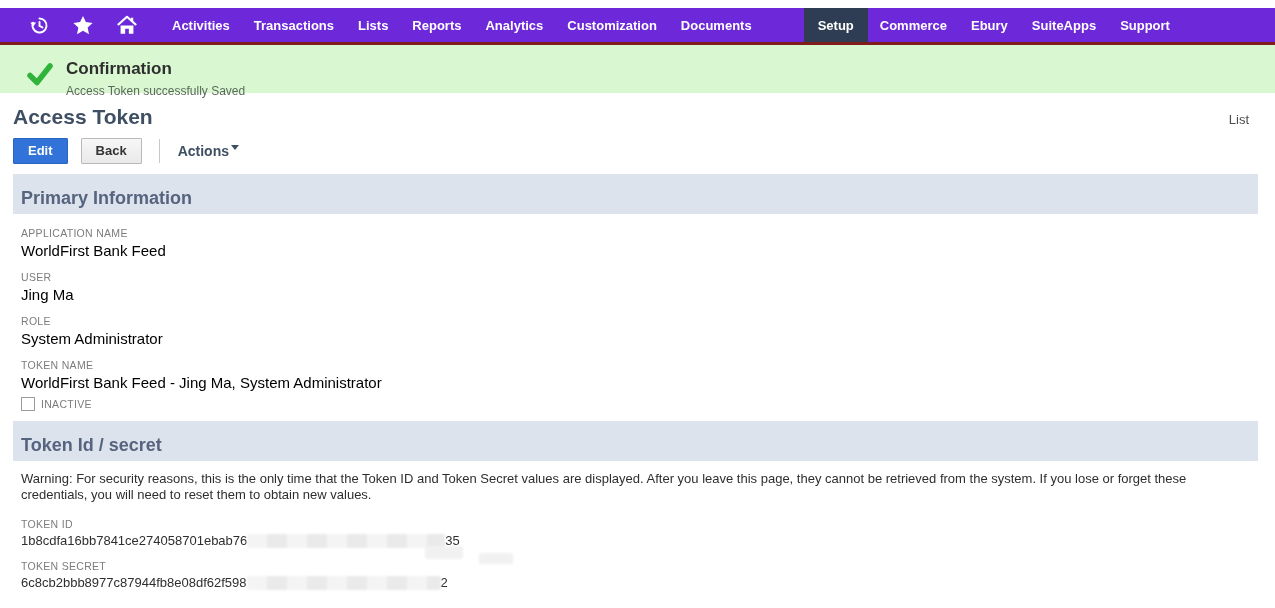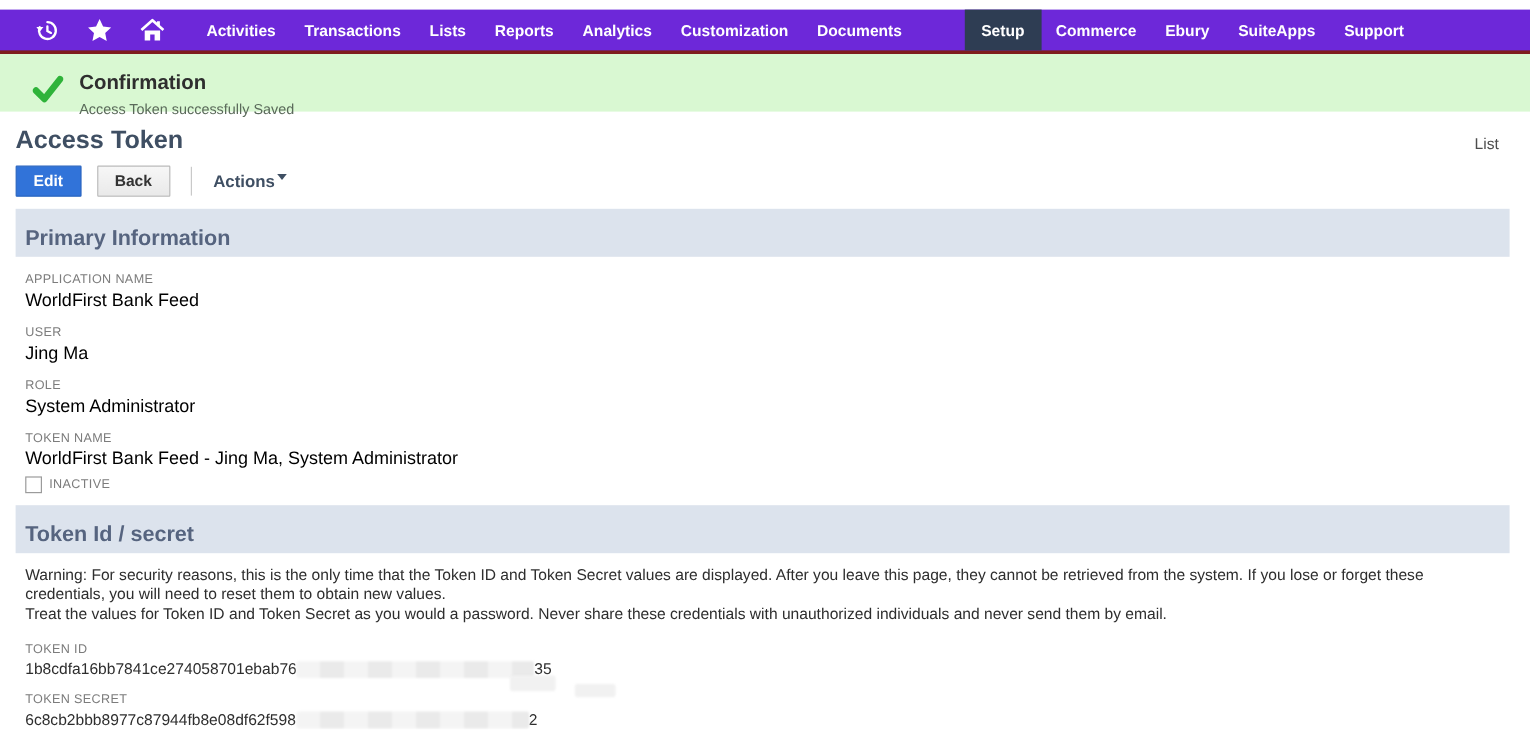--- a/index.html
+++ b/index.html
@@ -160,21 +160,20 @@
   <div class="checkbox-row">
     <span class="checkbox"></span>
     <span class="checkbox-label">INACTIVE</span>
   </div>
 </div>
 
 <div class="section-bar">Token Id / secret</div>
 
 <div class="warning">
   <p>Warning: For security reasons, this is the only time that the Token ID and Token Secret values are displayed. After you leave this page, they cannot be retrieved from the system. If you lose or forget these credentials, you will need to reset them to obtain new values.</p>
-  <p>Treat the values for Token ID and Token Secret as you would a password. Never share these credentials with unauthorized individuals and never send them by email.</p>
 </div>
 
 <div class="token-field">
   <div class="field-label">TOKEN ID</div>
   <div class="token-value">
     <span>1b8cdfa16bb7841ce274058701ebab76</span><span class="redact" style="width:198px;"></span><span>35</span>
     <span class="artifact" style="left:404px; top:13px; width:38px; height:13px;"></span>
   </div>
 </div>
 

